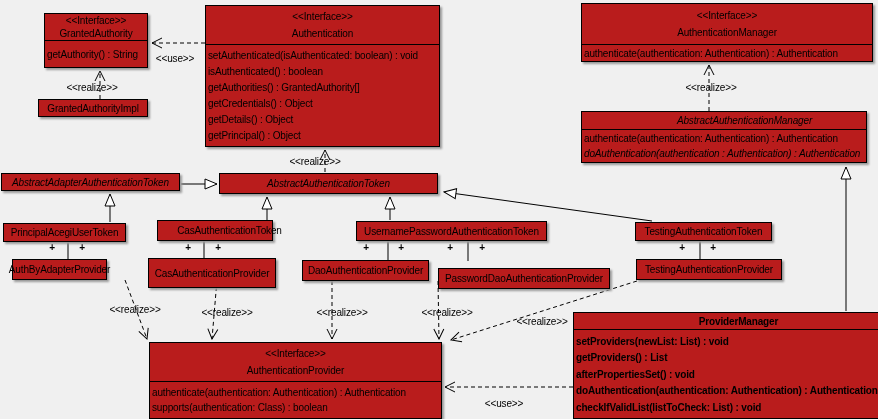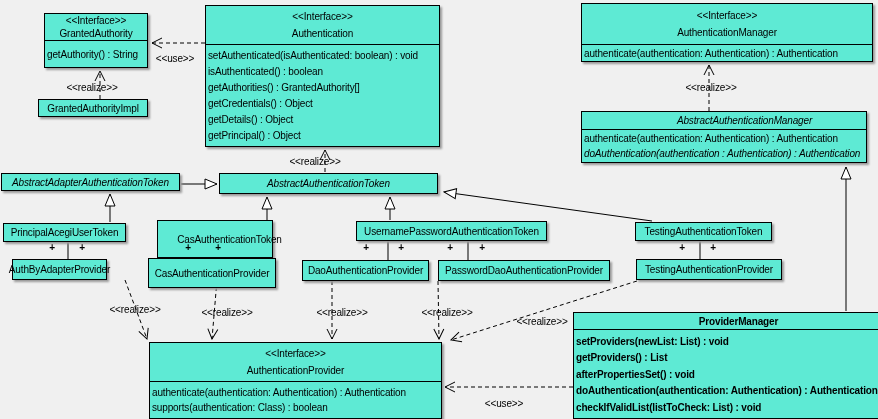--- a/index.html
+++ b/index.html
@@ -4,21 +4,21 @@
 <style>
   html,body{margin:0;padding:0;}
   #stage{
     position:relative; width:878px; height:419px;
     background:#f0f0f0; overflow:hidden;
     font-family:"Liberation Sans", sans-serif;
     font-size:10px; color:#000; letter-spacing:-0.15px;
   }
   #wires{position:absolute;left:0;top:0;width:878px;height:419px;}
   .box{
-    position:absolute; background:#5eead4; border:1px solid #000;
+    position:absolute; background:#b91c1c; border:1px solid #000;
     box-shadow:2px 2px 2px #9a9a9a; display:flex; flex-direction:column;
     box-sizing:border-box;
   }
   .hd{border-bottom:1px solid #000; display:flex; flex-direction:column;
       justify-content:space-evenly; text-align:center; flex:0 0 auto;}
   .ttl{display:flex; align-items:center; justify-content:center; text-align:center;}
   .bd{flex:1; display:flex; flex-direction:column; justify-content:space-evenly;}
   .m{padding:0 2px; white-space:nowrap;}
   .single{justify-content:center; align-items:center; white-space:nowrap;}
   .it{font-style:italic;}
@@ -121,21 +121,21 @@
   </div>
 
   <div class="box single it" style="left:219px;top:173px;width:219px;height:21px;align-items:center;">
     <div>AbstractAuthenticationToken</div>
   </div>
 
   <div class="box single" style="left:3px;top:223px;width:123px;height:19px;">
     <div>PrincipalAcegiUserToken</div>
   </div>
 
-  <div class="box single" style="left:157px;top:220px;width:116px;height:38px;padding-left:29px;">
+  <div class="box single" style="left:157px;top:220px;width:116px;height:21px;padding-left:29px;">
     <div>CasAuthenticationToken</div>
   </div>
 
   <div class="box single" style="left:356px;top:221px;width:191px;height:20px;">
     <div>UsernamePasswordAuthenticationToken</div>
   </div>
 
   <div class="box single" style="left:635px;top:222px;width:137px;height:19px;">
     <div>TestingAuthenticationToken</div>
   </div>
@@ -145,21 +145,21 @@
   </div>
 
   <div class="box single" style="left:148px;top:258px;width:128px;height:30px;">
     <div>CasAuthenticationProvider</div>
   </div>
 
   <div class="box single" style="left:302px;top:260px;width:127px;height:21px;">
     <div>DaoAuthenticationProvider</div>
   </div>
 
-  <div class="box single" style="left:438px;top:260px;width:172px;height:21px;">
+  <div class="box single" style="left:438px;top:268px;width:172px;height:21px;">
     <div>PasswordDaoAuthenticationProvider</div>
   </div>
 
   <div class="box single" style="left:636px;top:259px;width:146px;height:21px;">
     <div>TestingAuthenticationProvider</div>
   </div>
 
   <div class="box" style="left:573px;top:312px;width:331px;height:107px;font-weight:bold;">
     <div class="hd ttl" style="height:16px;">ProviderManager</div>
     <div class="bd">

